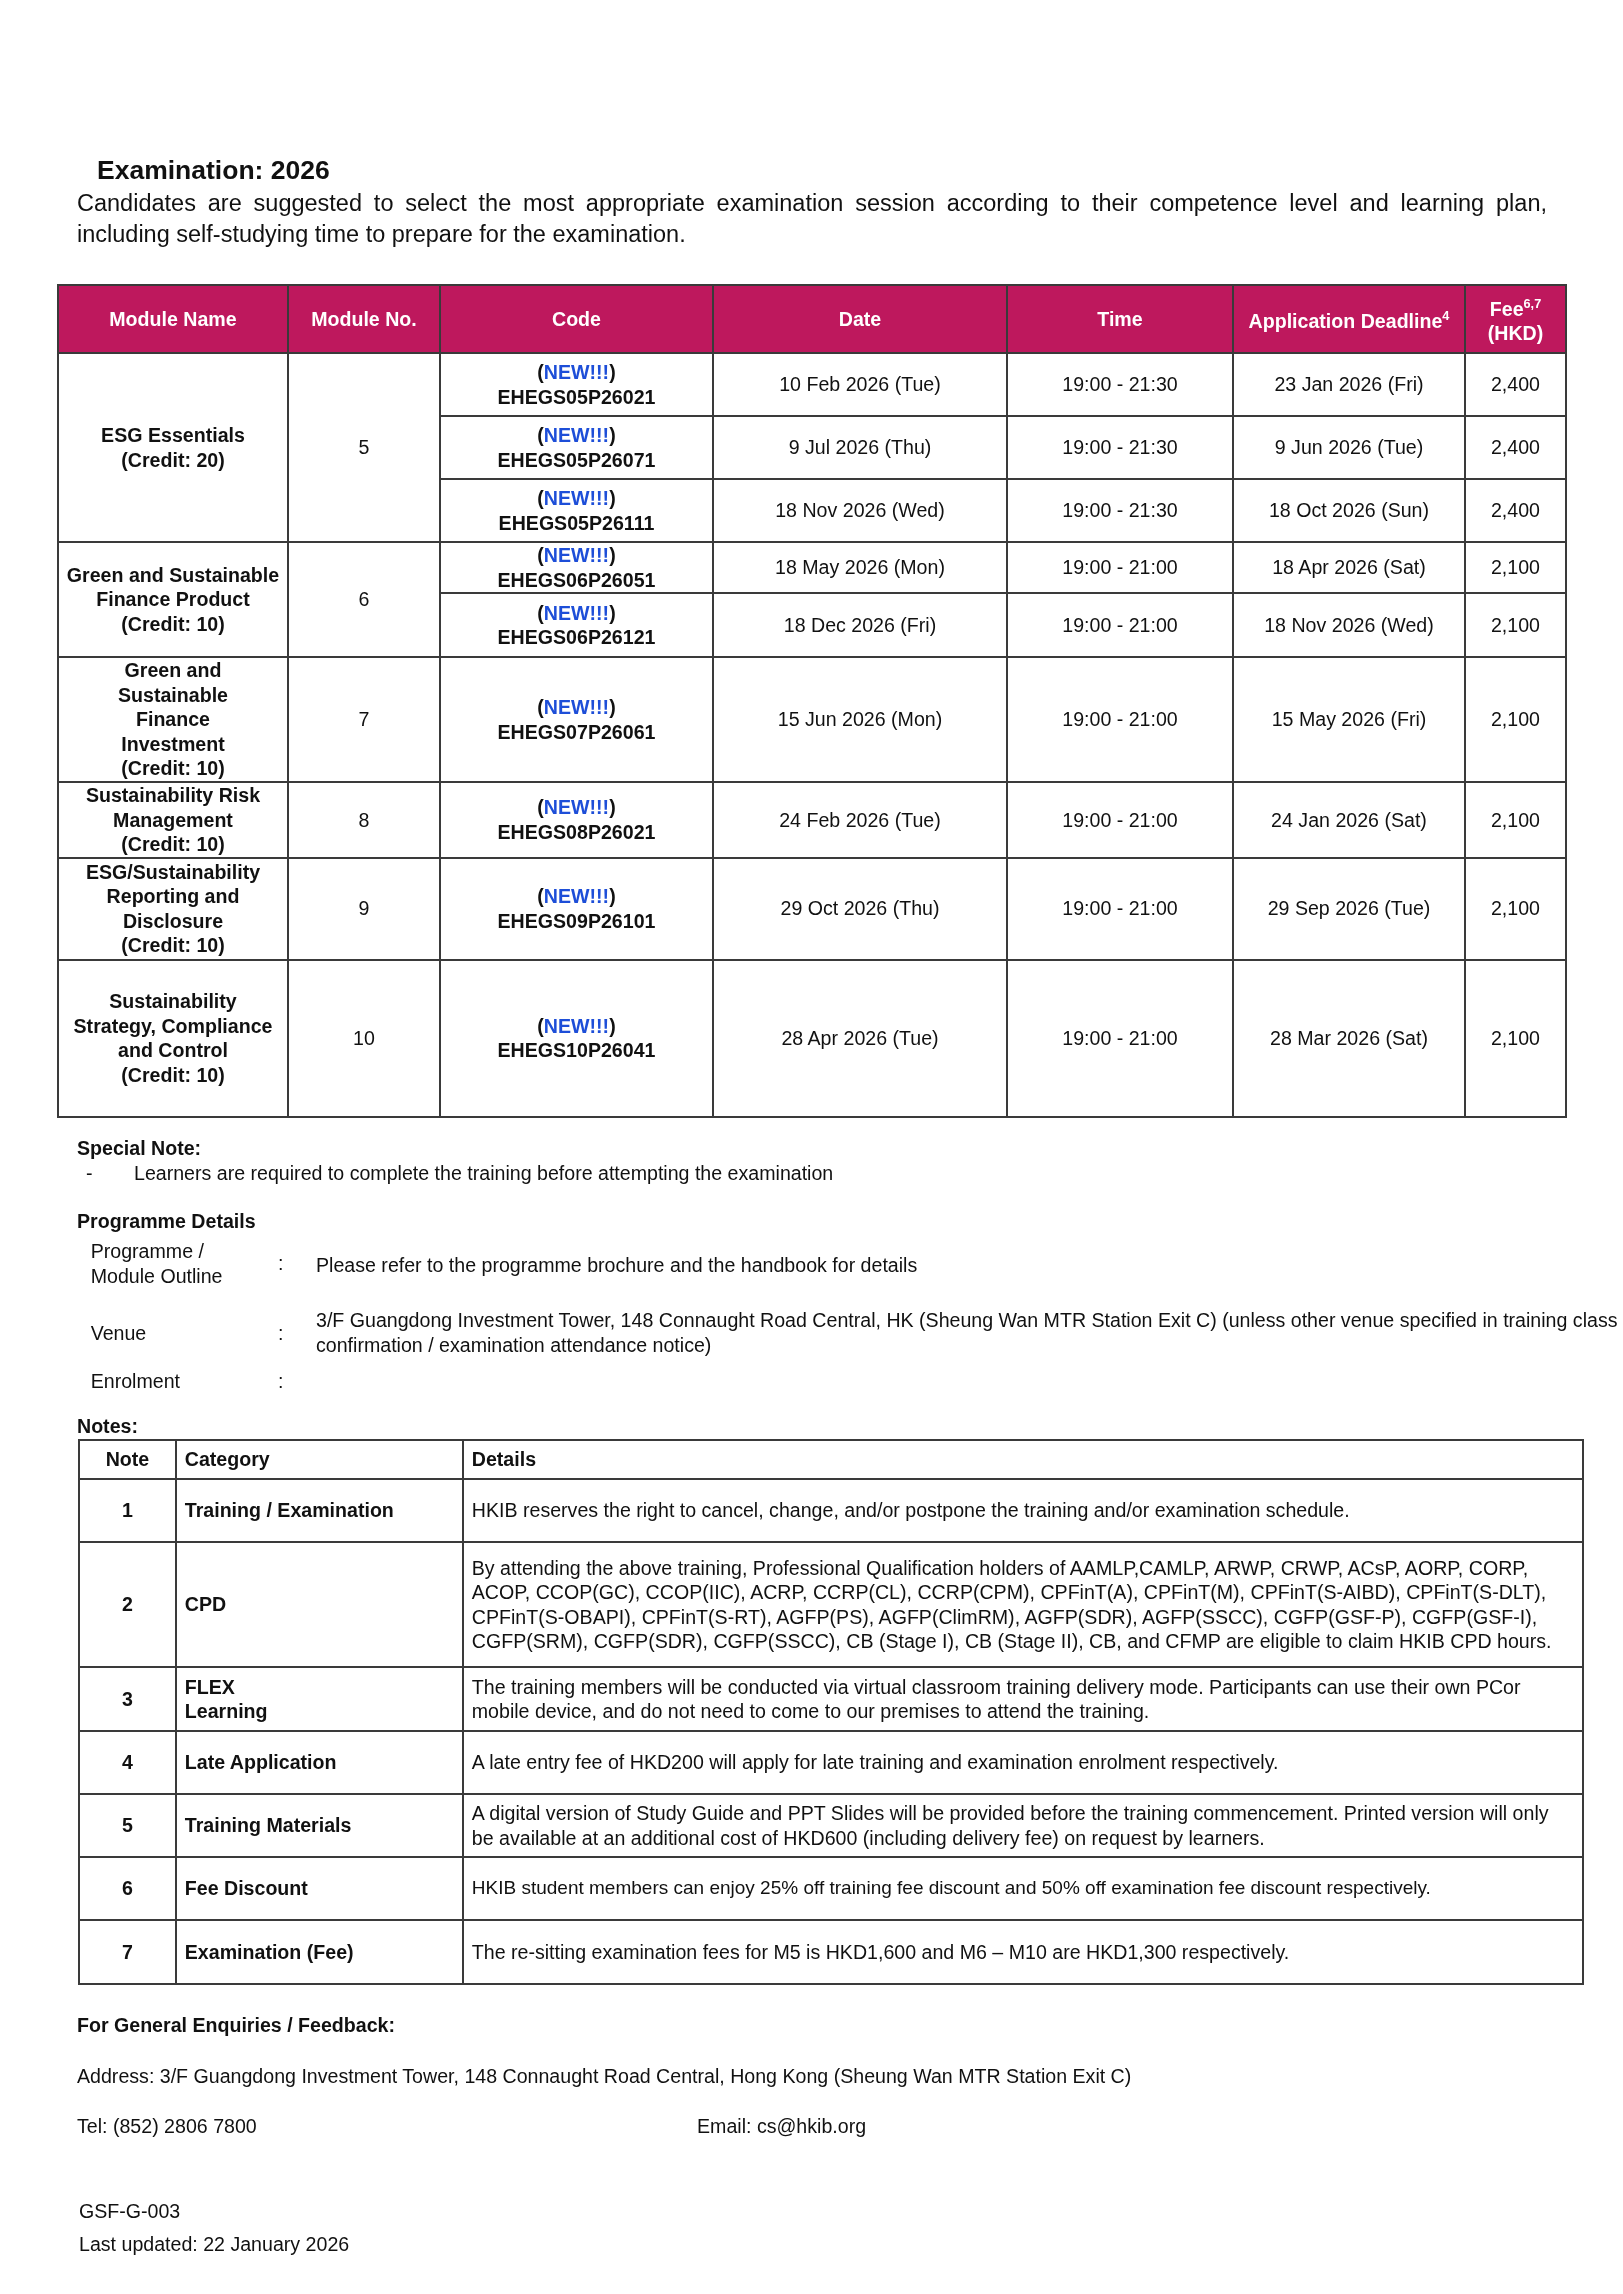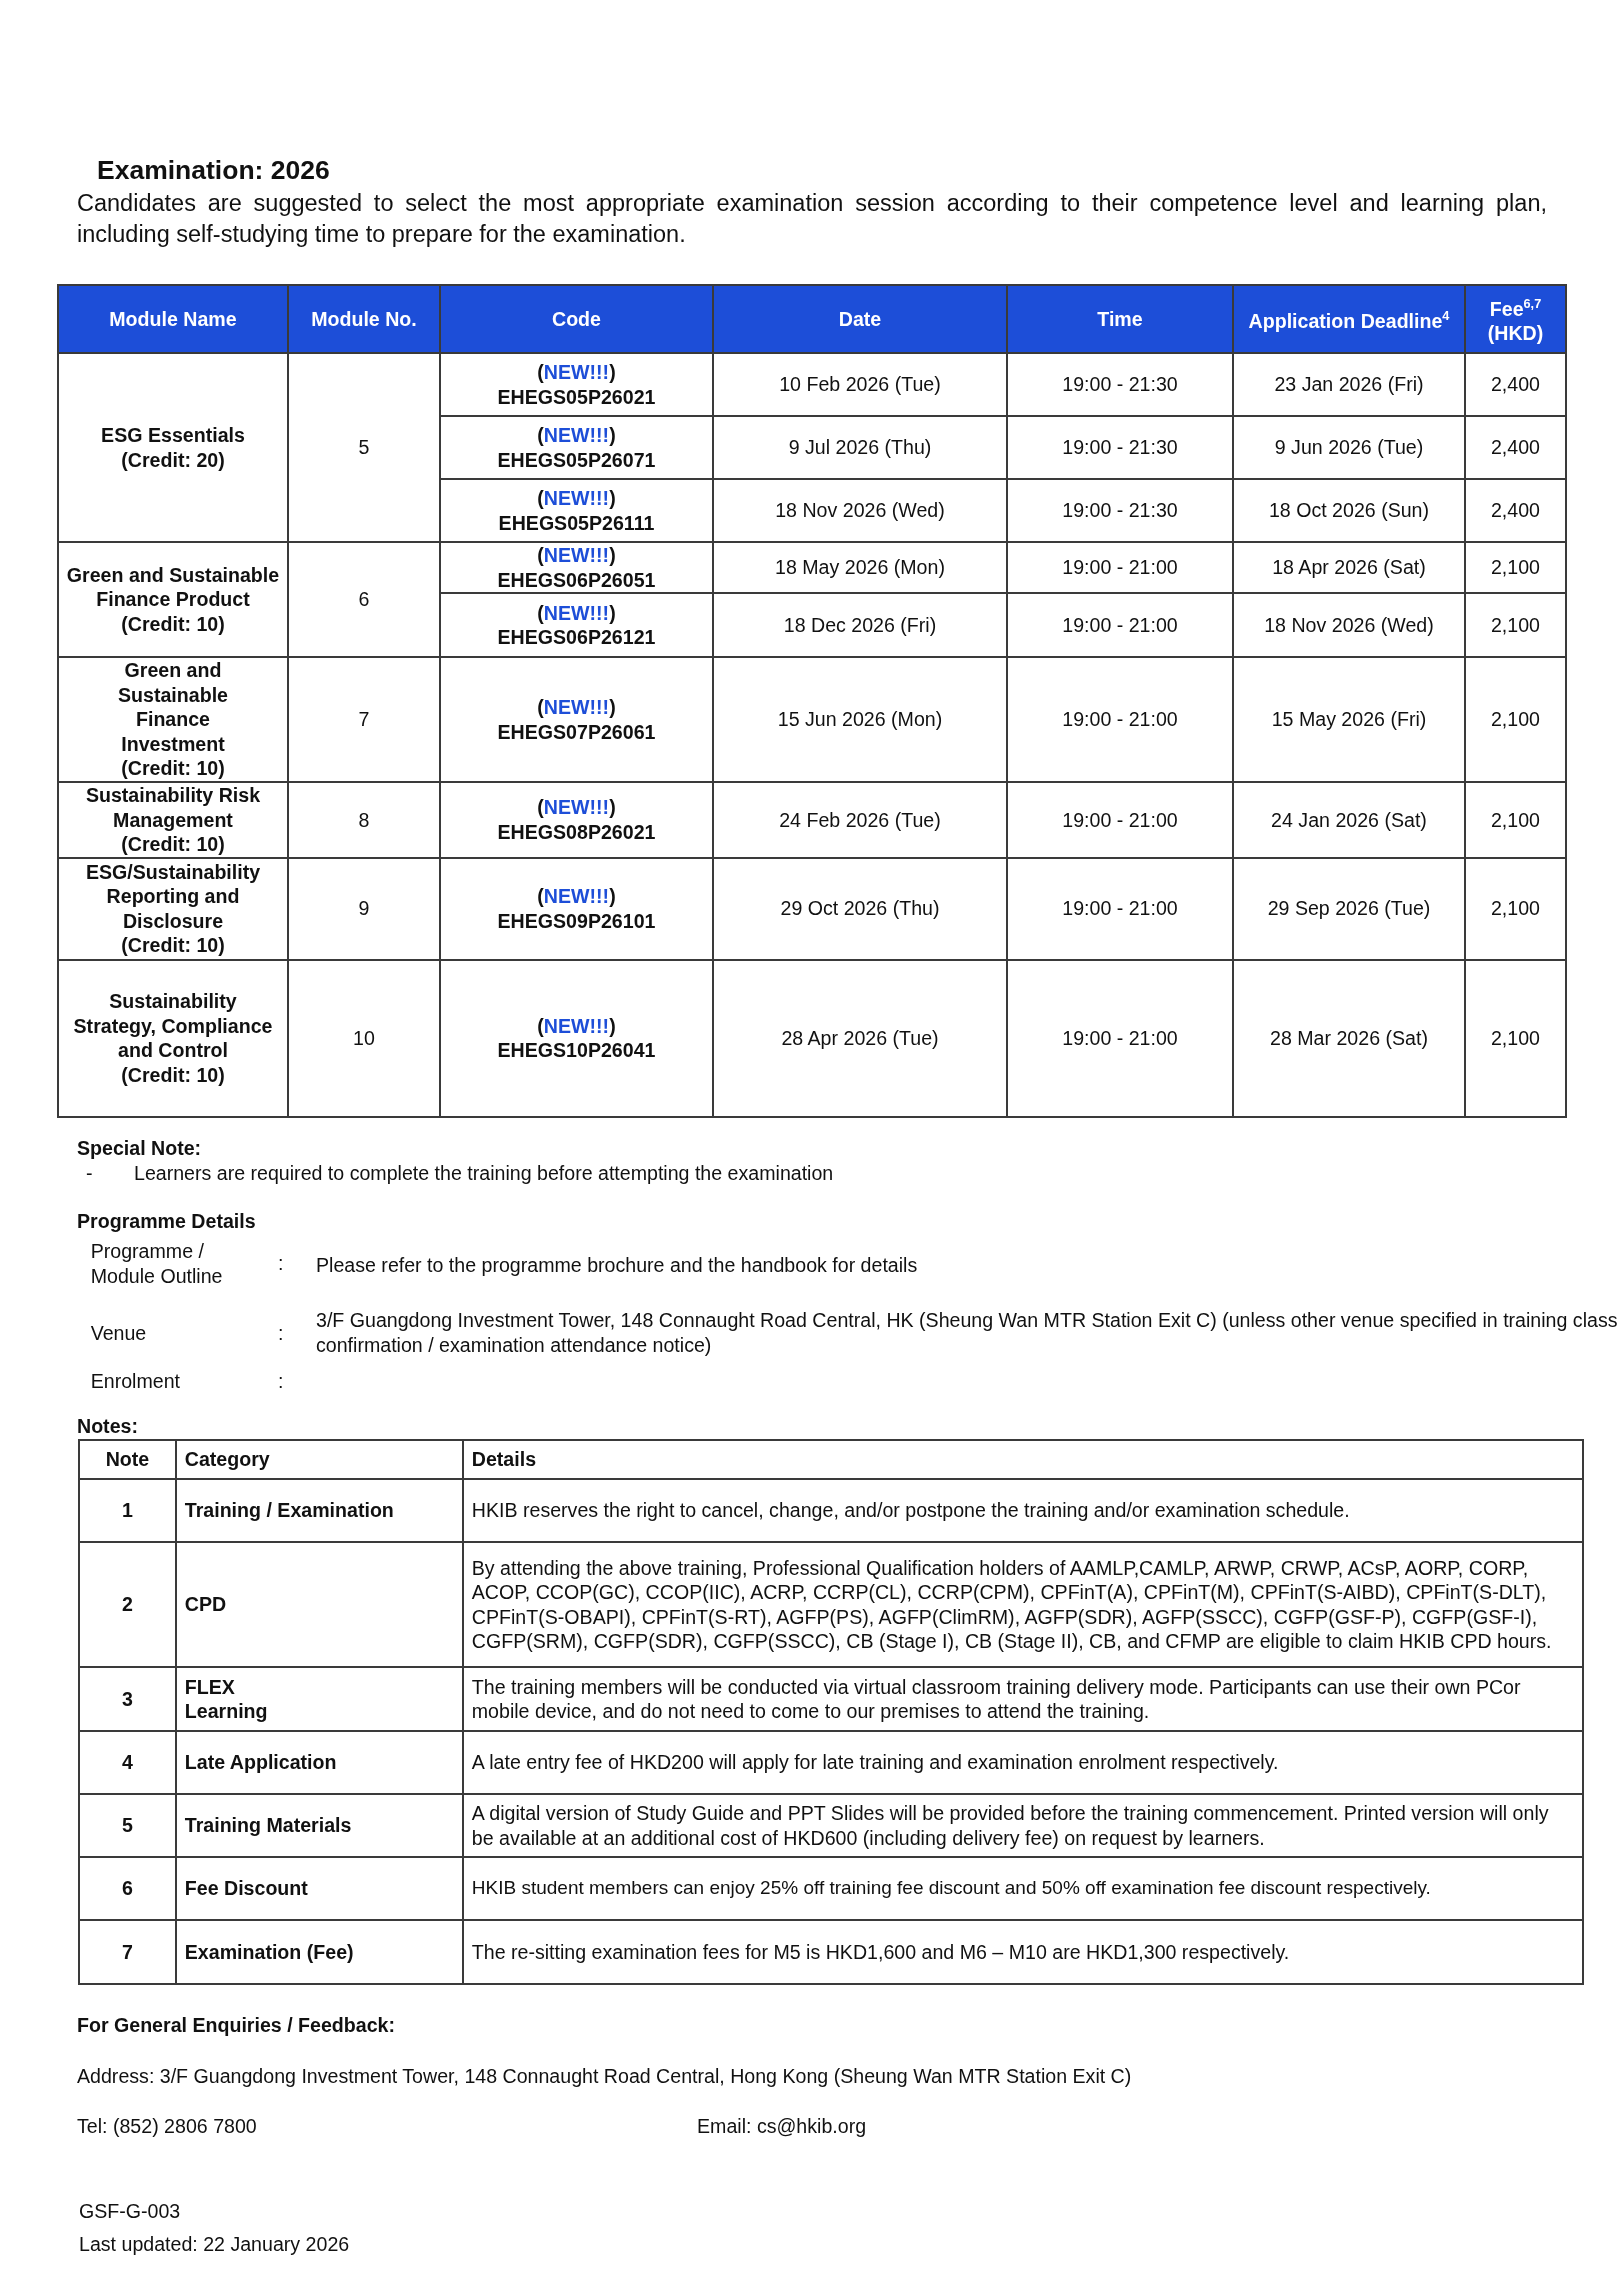--- a/index.html
+++ b/index.html
@@ -7,21 +7,21 @@
     width: 1623px; height: 2295px; position: relative; overflow: hidden;
     font-family: "Liberation Sans", sans-serif; color: #111;
   }
   .abs { position: absolute; }
   .title { left: 77px; top: 155px; font-size: 26.5px; font-weight: bold; margin-left: 20px; }
   .intro { left: 77px; top: 188px; width: 1470px; font-size: 23.5px; line-height: 31px; text-align: justify; text-align-last: left; }
 
   table { border-collapse: collapse; table-layout: fixed; }
   .sched { position: absolute; left: 57px; top: 284px; width: 1509px; }
   .sched th, .sched td { border: 2px solid #3a3a3a; text-align: center; vertical-align: middle; padding: 0 3.9px; font-size: 19.6px; line-height: 24.5px; }
-  .sched th { background: #1d4ed8; color: #fff; font-weight: bold; height: 66px; font-size: 19.6px; }
+  .sched th { background: #be185d; color: #fff; font-weight: bold; height: 66px; font-size: 19.6px; }
   .sched th sup { font-size: 12.7px; }
   .sched td.name { font-weight: bold; }
   .sched td.code { font-weight: bold; }
   .new { color: #1d4ed8; }
 
   .h-bold { font-weight: bold; font-size: 19.6px; }
   .t20 { font-size: 19.6px; }
 
   .prog { position: absolute; left: 77px; top: 1239px; width: 1470px; }
   .prog-row { position: relative; font-size: 19.6px; line-height: 24.5px; }

